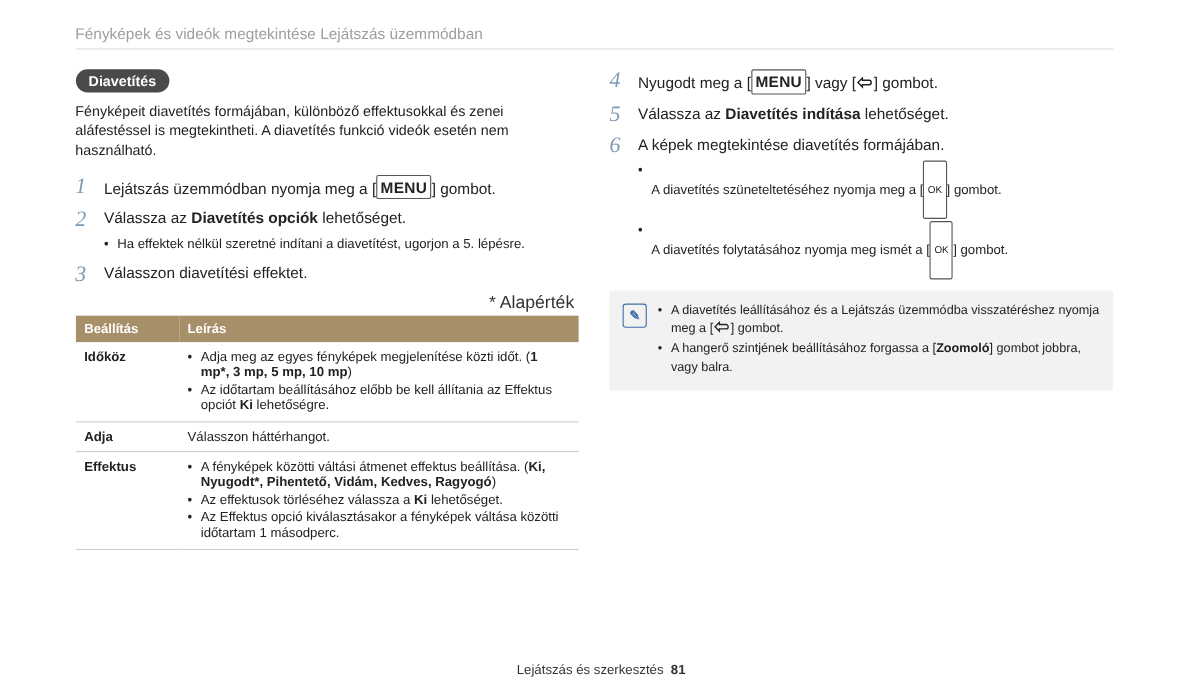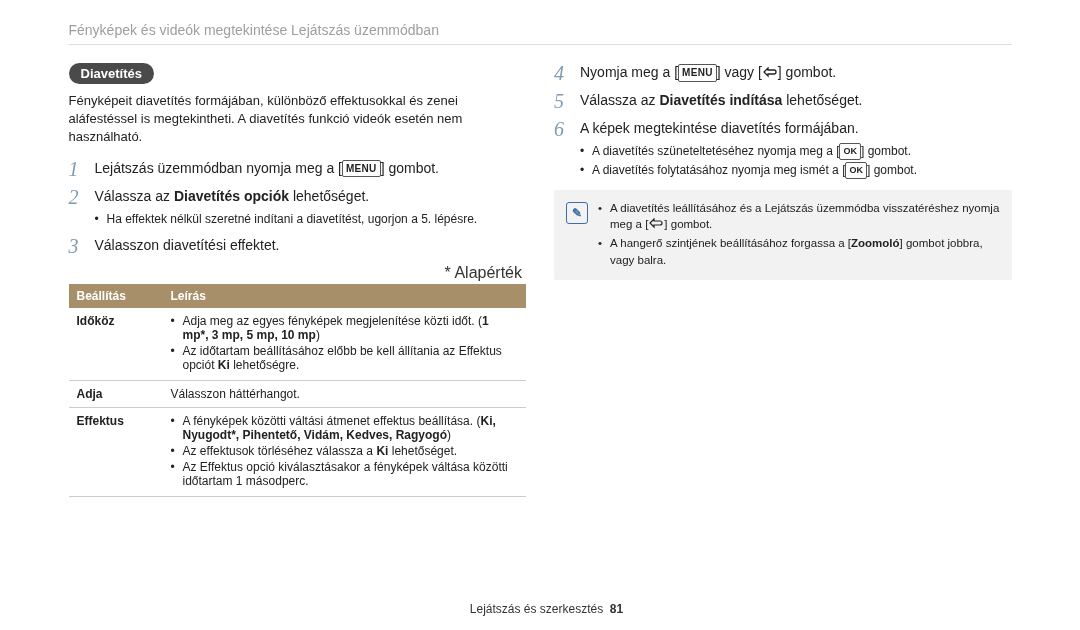--- a/index.html
+++ b/index.html
@@ -51,33 +51,33 @@
     color: #7f9ab4;
     min-width: 18px;
     line-height: 1;
     padding-top: 0;
   }
   .step-text { flex: 1; }
   .menu-glyph {
     display: inline-block;
     border: 1px solid #555;
     border-radius: 2px;
-    font-size: 10px;
+    font-size: 14px;
     font-weight: 700;
     padding: 1px 3px;
     vertical-align: 1px;
     letter-spacing: 0.3px;
   }
   .ok-glyph {
     display: inline-block;
     border: 1px solid #555;
     border-radius: 2px;
     font-size: 9px;
-    font-weight: 700;
-    padding: 1px 3px;
+    font-weight: 400;
+    padding: 19px 3px;
     vertical-align: 1px;
   }
   .back-glyph {
     display: inline-block;
     font-weight: 700;
     position: relative;
     width: 16px;
     text-align: center;
   }
   .back-glyph svg { vertical-align: -2px; }
@@ -249,21 +249,21 @@
         </tbody>
       </table>
     </div>
 
     <div class="col">
       <ol class="steps" start="4">
         <li>
           <div class="step-line">
             <span class="step-num">4</span>
             <span class="step-text">
-              <span>Nyomja meg a [</span><span class="menu-glyph">MENU</span><span>] vagy [</span><span class="back-glyph"><svg width="14" height="12" viewBox="0 0 14 12">
+              <span>Nyugodt meg a [</span><span class="menu-glyph">MENU</span><span>] vagy [</span><span class="back-glyph"><svg width="14" height="12" viewBox="0 0 14 12">
                     <path d="M11 3 H5 V1 L1 5 L5 9 V7 H11 C12 7 13 6 13 5 C13 4 12 3 11 3 Z" fill="none" stroke="#222" stroke-width="1.3"></path>
                   </svg></span><span>] gombot.</span>
             </span>
           </div>
         </li>
         <li>
           <div class="step-line">
             <span class="step-num">5</span>
             <span class="step-text">
               <span>Válassza az </span><span class="bold">Diavetítés indítása</span><span> lehetőséget.</span>

